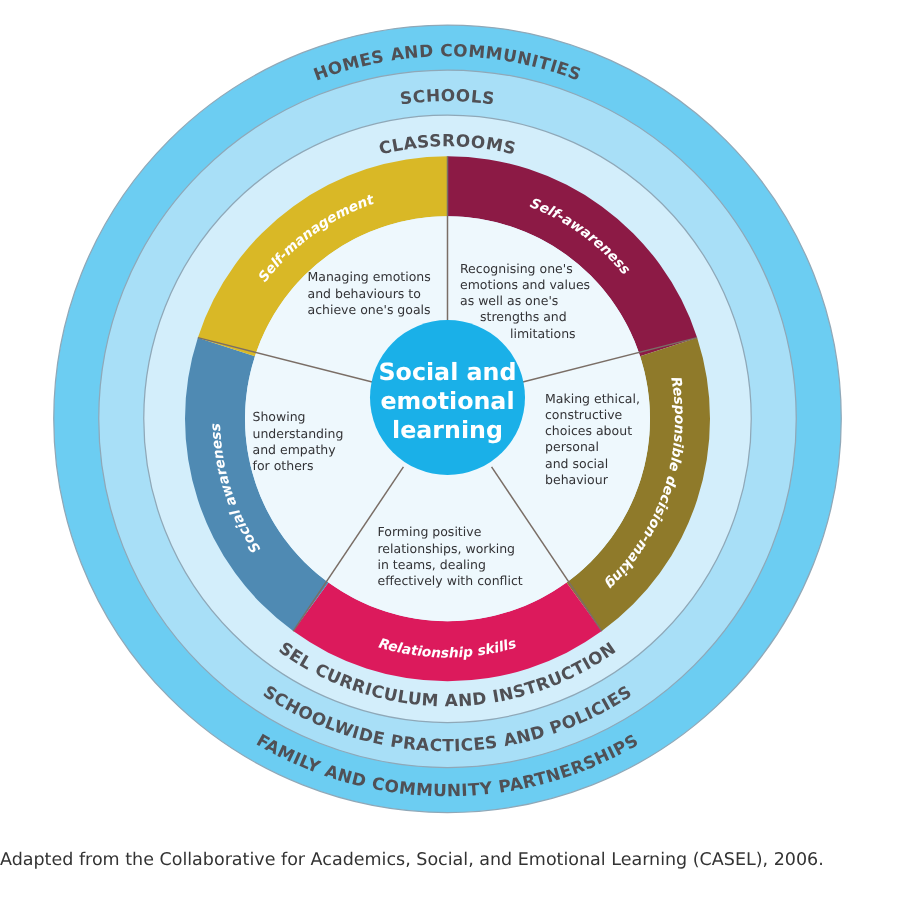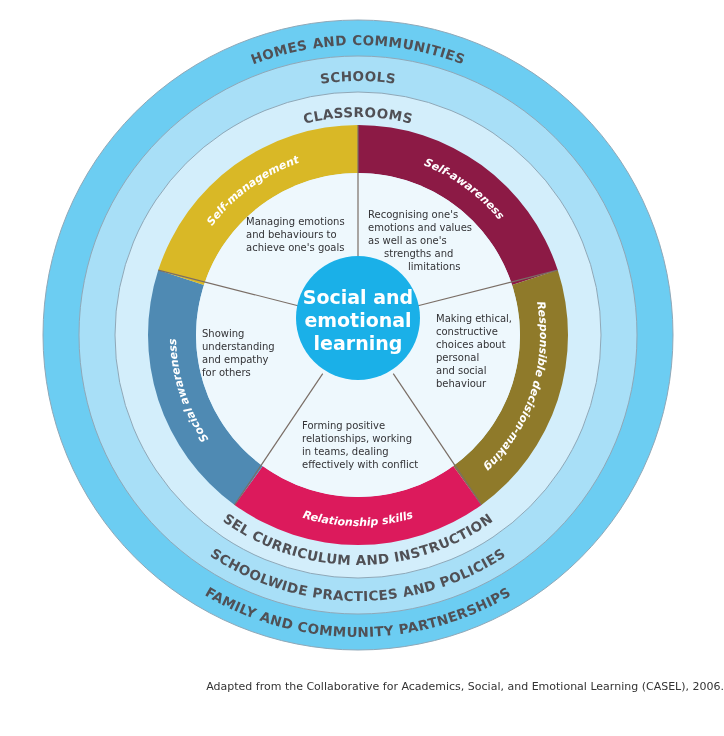--- a/index.html
+++ b/index.html
@@ -3,22 +3,22 @@
 <meta charset="utf-8">
 <style>
   html, body { margin: 0; padding: 0; background: #ffffff; }
   body { width: 724px; height: 736px; position: relative; overflow: hidden;
          font-family: "DejaVu Sans", sans-serif; }
   #diagram { position: absolute; left: 0; top: 0; }
   .ring-label { font-family: "DejaVu Sans", sans-serif; font-weight: bold; fill: #505055; font-size: 13.5px; letter-spacing: 0.4px; }
   .seg-label { font-family: "DejaVu Sans", sans-serif; font-weight: bold; font-style: italic; fill: #ffffff; font-size: 11px; }
   .desc { font-family: "DejaVu Sans", sans-serif; fill: #333336; font-size: 10px; }
   .center-text { font-family: "DejaVu Sans", sans-serif; font-weight: bold; fill: #ffffff; font-size: 19px; }
-  .caption { position: absolute; left: 0; width: 724px; top: 680px; text-align: right;
-             font-family: "DejaVu Sans", sans-serif; font-size: 11px; color: #333; }
+  .caption { position: absolute; left: 0; width: 724px; top: 680px; text-align: left;
+             font-family: "DejaVu Sans", sans-serif; font-size: 14px; color: #333; }
 </style>
 </head>
 <body>
 
 <svg id="diagram" width="724" height="736" viewBox="0 0 724 736" xmlns="http://www.w3.org/2000/svg">
   <defs>
     <path id="arc-top-0" d="M 68 335 A 290 290 0 0 1 648 335"></path>
     <path id="arc-top-1" d="M 104 335 A 254 254 0 0 1 612 335"></path>
     <path id="arc-top-2" d="M 140 335 A 218 218 0 0 1 576 335"></path>
     <path id="arc-bot-0" d="M 56 335 A 302 302 0 0 0 660 335"></path>

